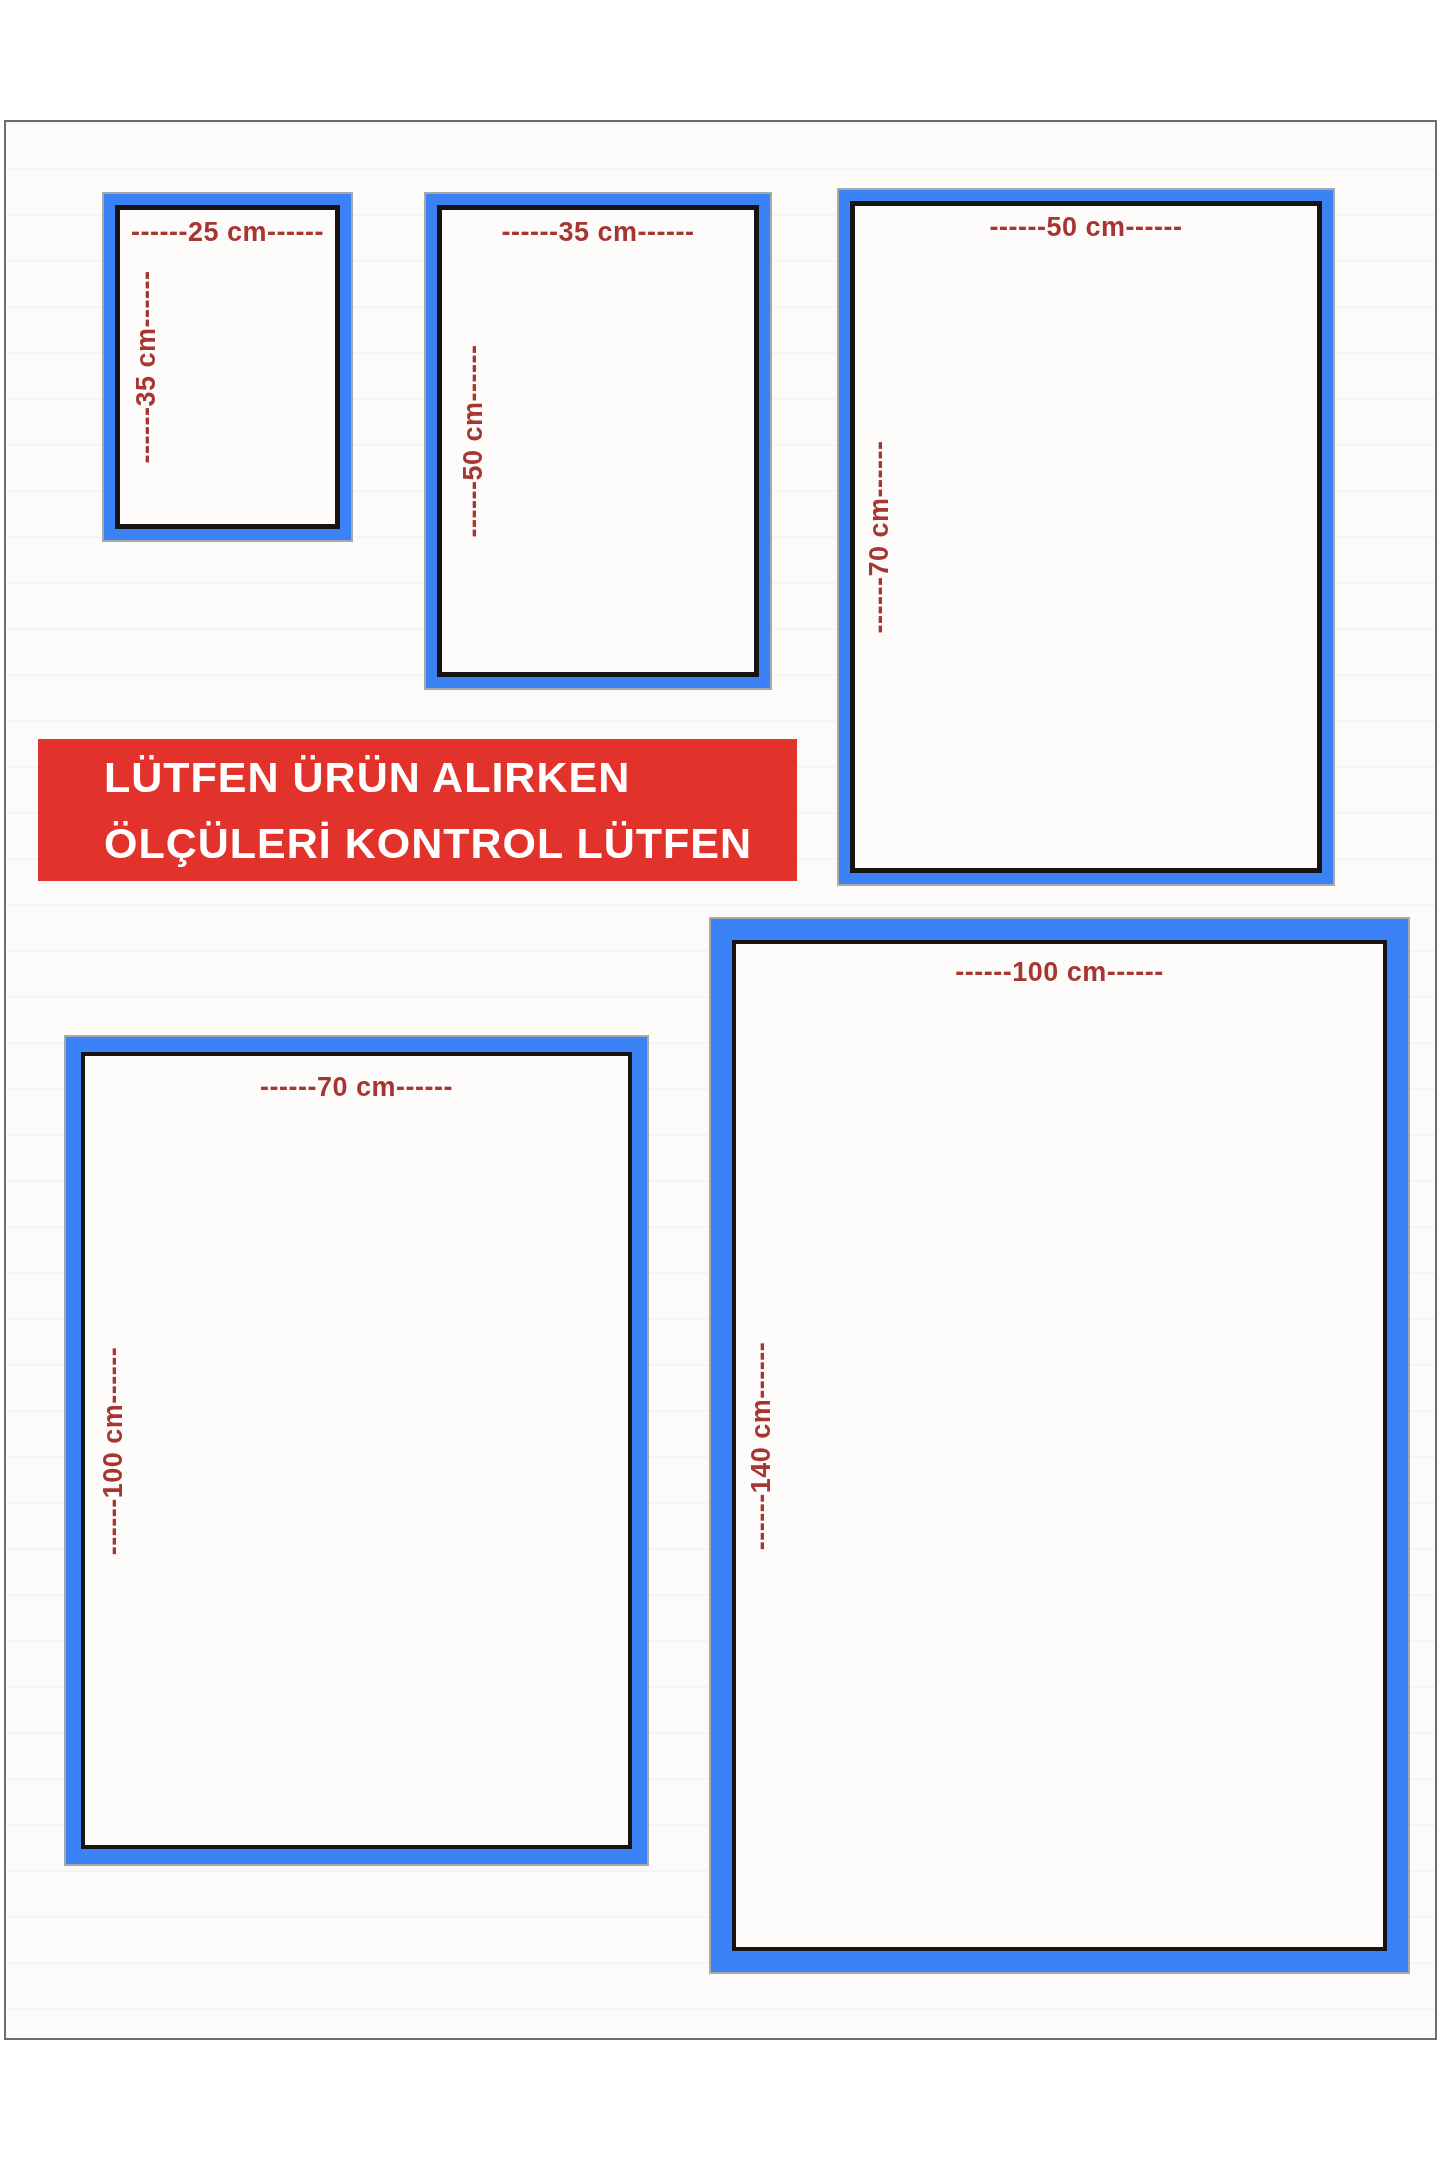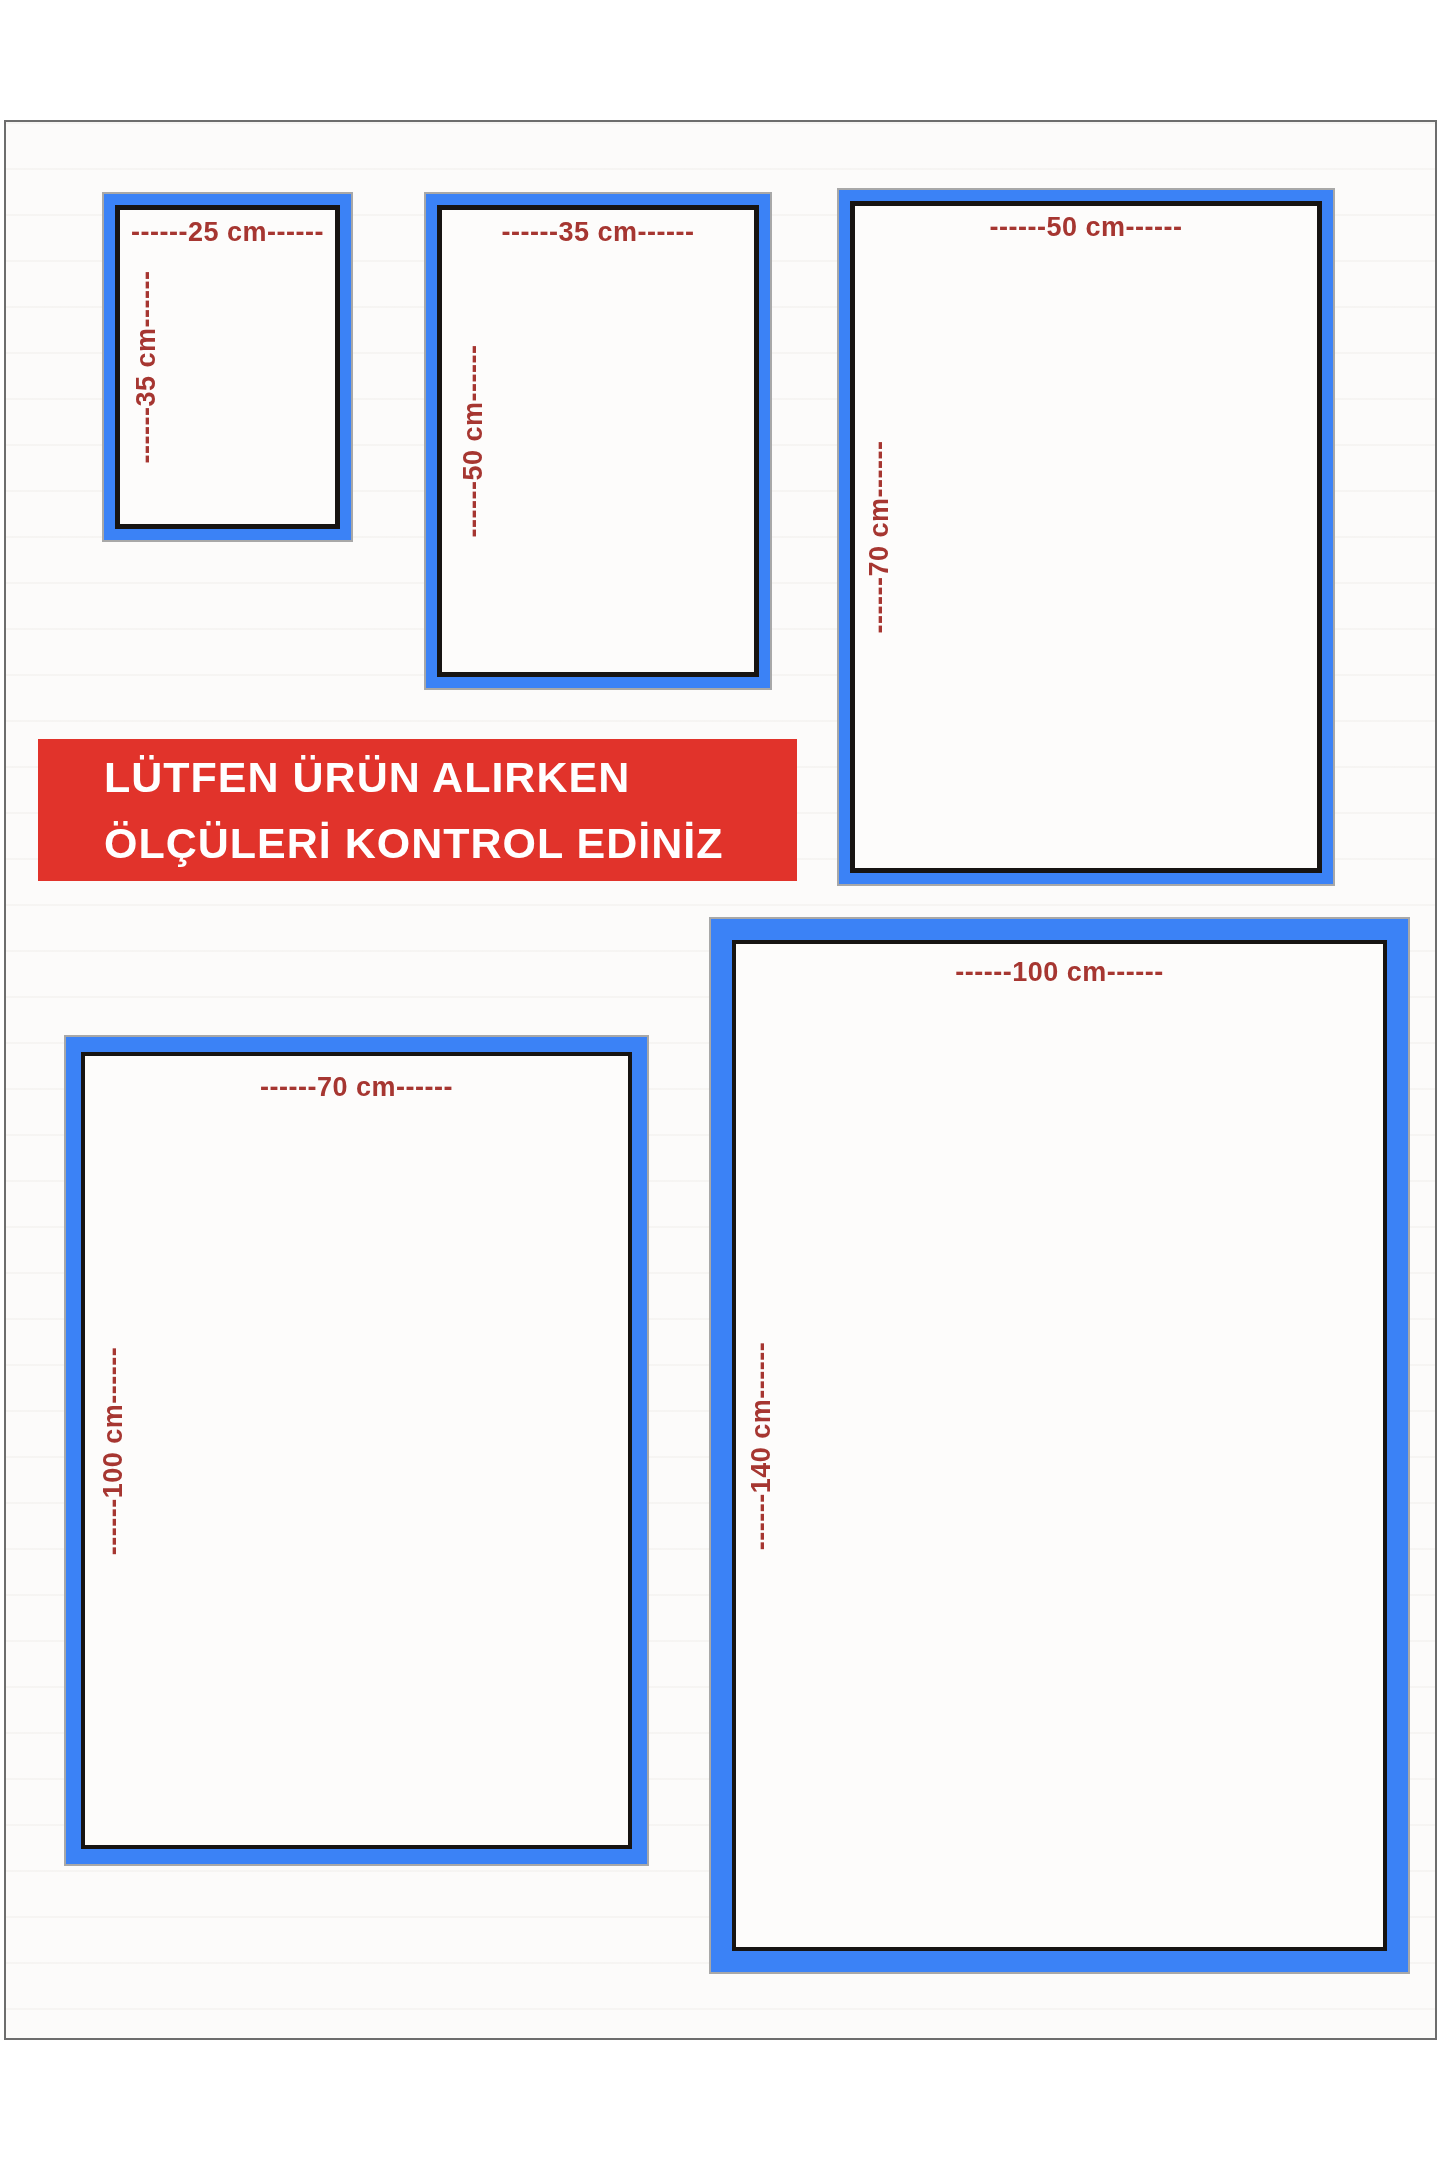--- a/index.html
+++ b/index.html
@@ -145,14 +145,14 @@
 
 <div class="size-box box5">
   <div class="size-inner">
     <div class="dim-h">------100 cm------</div>
     <div class="dim-v">------140 cm------</div>
   </div>
 </div>
 
 <div class="banner">
   <div>LÜTFEN ÜRÜN ALIRKEN</div>
-  <div>ÖLÇÜLERİ KONTROL EDİNİZ</div>
+  <div>ÖLÇÜLERİ KONTROL LÜTFEN</div>
 </div>
 
 </body></html>

